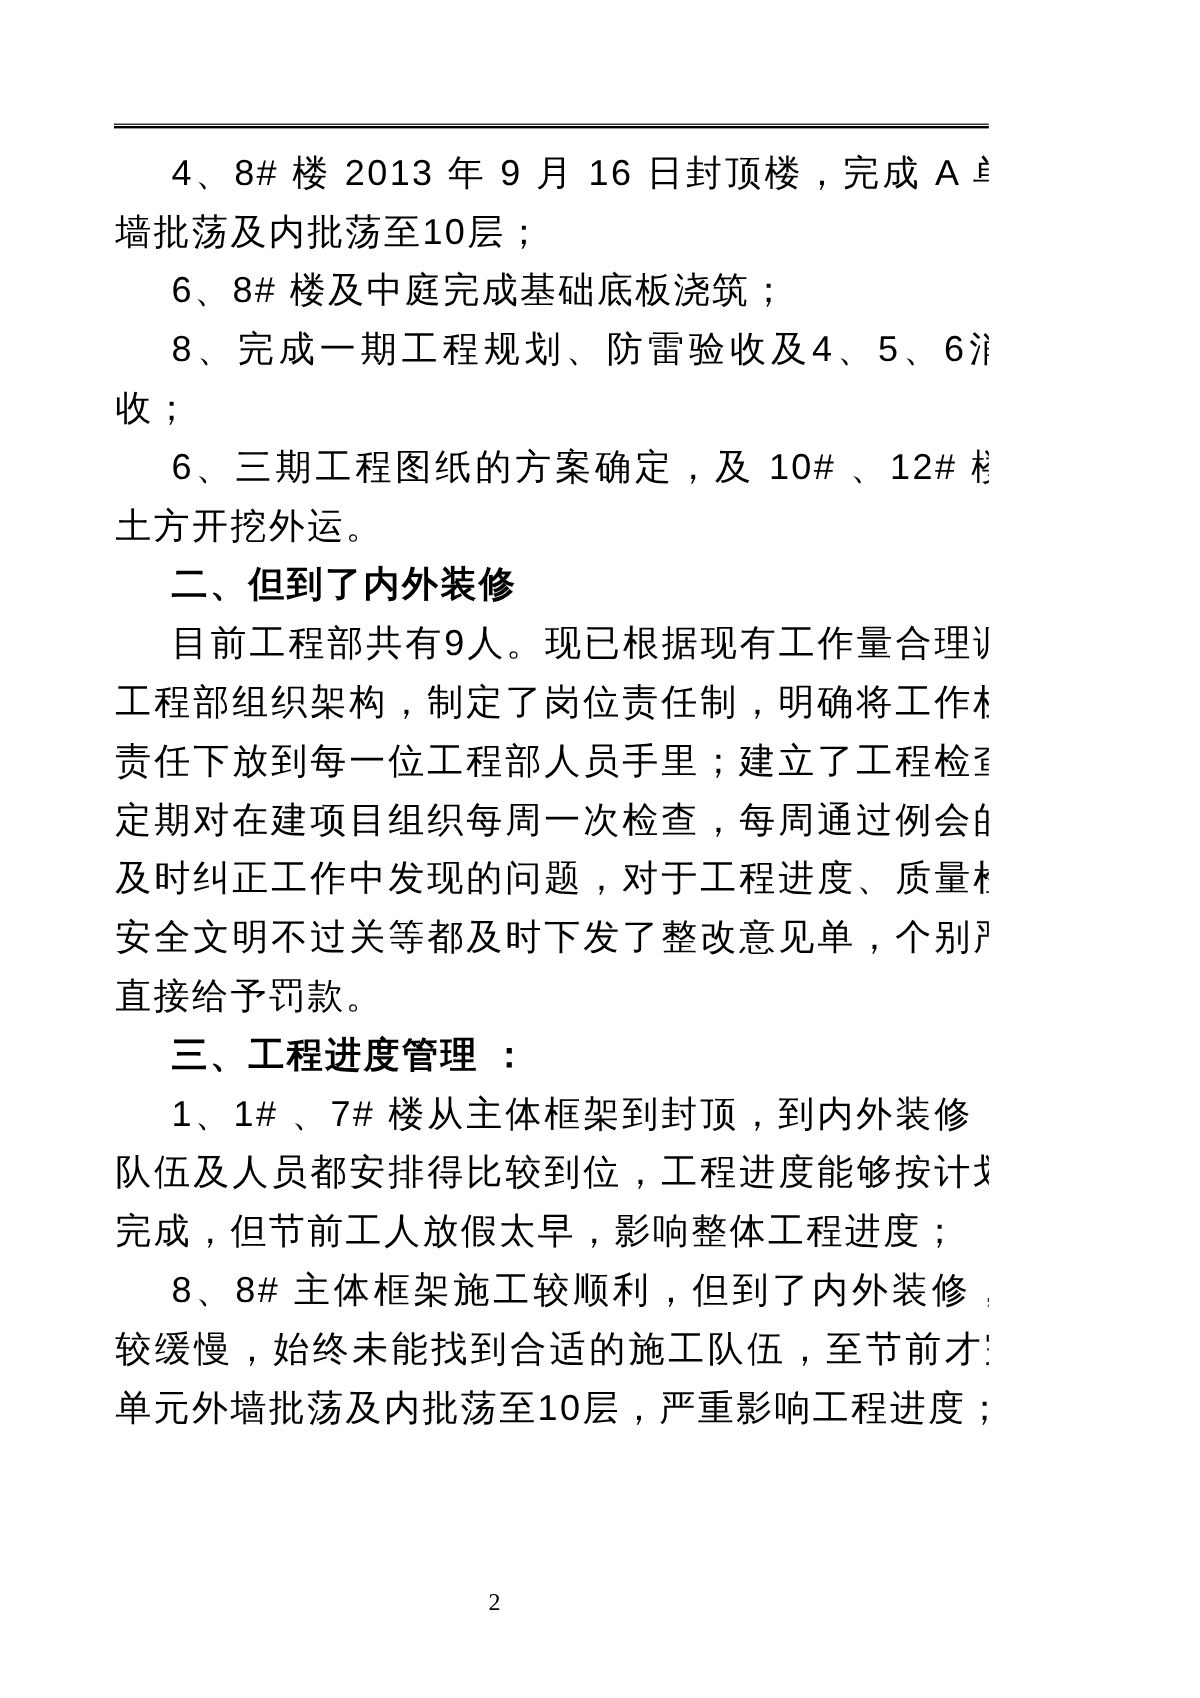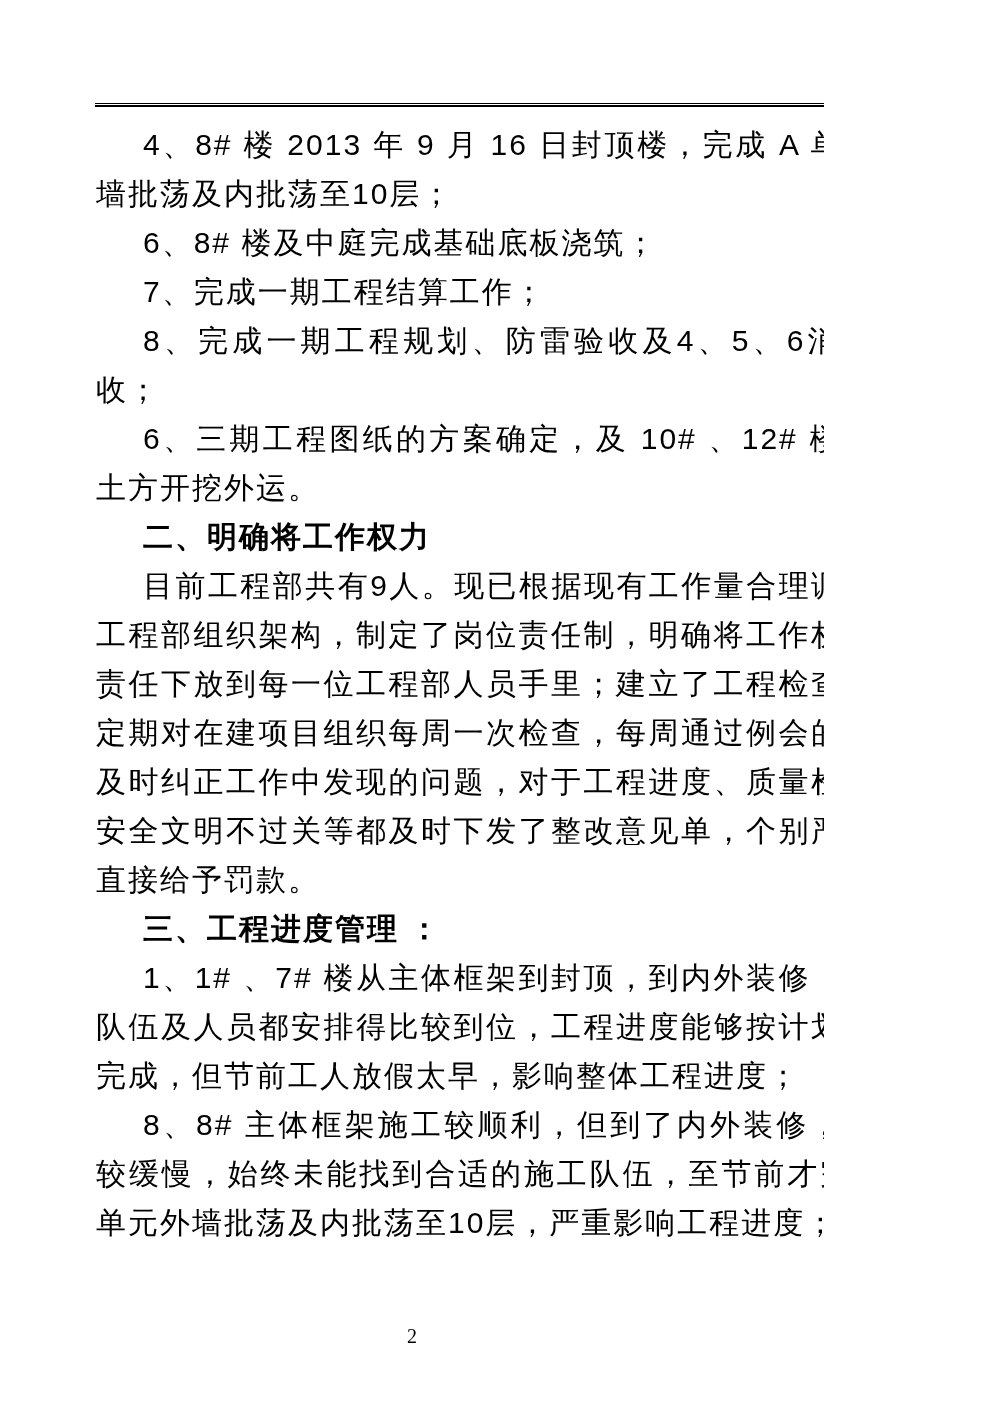--- a/index.html
+++ b/index.html
@@ -60,23 +60,22 @@
   }
 </style>
 </head>
 <body>
 
 <div class="page">
   <div class="header-rule"></div>
   <div class="content" id="content">
       <p class="body">4、8# 楼 2013 年 9 月 16 日封顶楼，完成 A 单元外墙批荡及内批荡至10层；</p>
       <p class="body">6、8# 楼及中庭完成基础底板浇筑；</p>
-      <p class="body">7、完成一期工程结算工作；</p>
       <p class="body">8、完成一期工程规划、防雷验收及4、5、6消防验收；</p>
       <p class="body">6、三期工程图纸的方案确定，及 10# 、12# 楼场地土方开挖外运。</p>
-      <p class="heading">二、明确将工作权力</p>
+      <p class="heading">二、但到了内外装修</p>
       <p class="body">目前工程部共有9人。现已根据现有工作量合理调整了工程部组织架构，制定了岗位责任制，明确将工作权力、责任下放到每一位工程部人员手里；建立了工程检查制度定期对在建项目组织每周一次检查，每周通过例会的方式及时纠正工作中发现的问题，对于工程进度、质量检查及安全文明不过关等都及时下发了整改意见单，个别严重的直接给予罚款。</p>
       <p class="heading">三、工程进度管理 ：</p>
       <p class="body">1、1# 、7# 楼从主体框架到封顶，到内外装修，施工队伍及人员都安排得比较到位，工程进度能够按计划基本完成，但节前工人放假太早，影响整体工程进度；</p>
       <p class="body">8、8# 主体框架施工较顺利，但到了内外装修，工期较缓慢，始终未能找到合适的施工队伍，至节前才完成A单元外墙批荡及内批荡至10层，严重影响工程进度；</p>
     </div>
   <div class="page-number">2</div>
 </div>
 
 </body></html>

